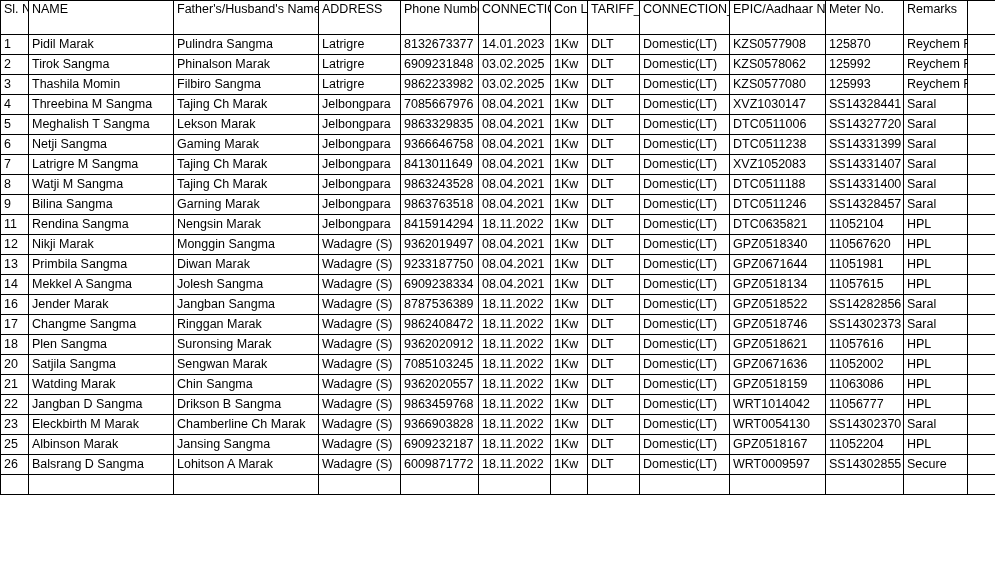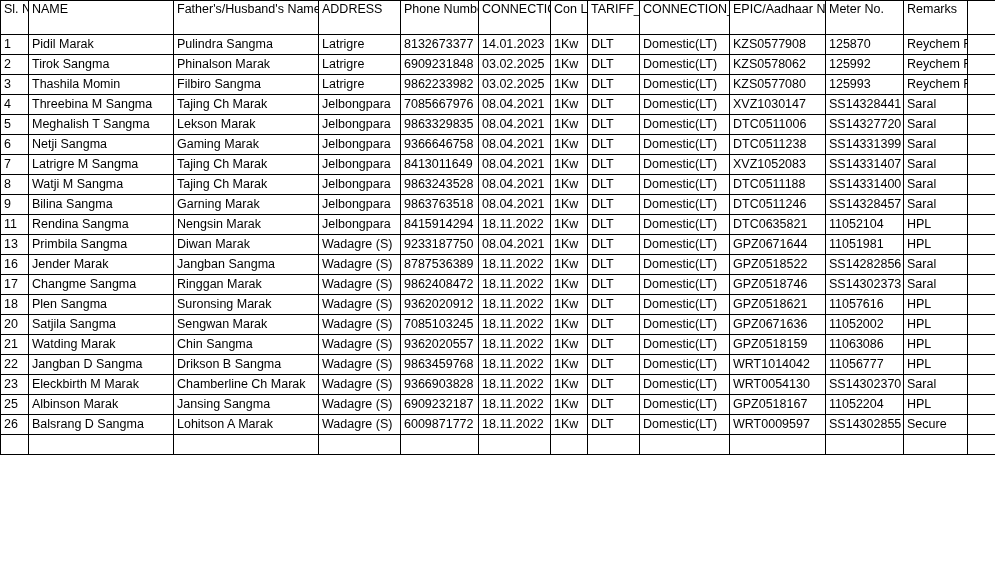--- a/index.html
+++ b/index.html
@@ -253,31 +253,61 @@
           <td>18.11.2022</td>
           <td>1Kw</td>
           <td>DLT</td>
           <td>Domestic(LT)</td>
           <td>DTC0635821</td>
           <td class="meter">11052104</td>
           <td>HPL</td>
           <td class="tail"></td>
         </tr>
         <tr>
+          <td class="sl">12</td>
+          <td>Nikji Marak</td>
+          <td>Monggin Sangma</td>
+          <td>Wadagre (S)</td>
+          <td>9362019497</td>
+          <td>08.04.2021</td>
+          <td>1Kw</td>
+          <td>DLT</td>
+          <td>Domestic(LT)</td>
+          <td>GPZ0518340</td>
+          <td class="meter">110567620</td>
+          <td>HPL</td>
+          <td class="tail"></td>
+        </tr>
+        <tr>
           <td class="sl">13</td>
           <td>Primbila Sangma</td>
           <td>Diwan Marak</td>
           <td>Wadagre (S)</td>
           <td>9233187750</td>
           <td>08.04.2021</td>
           <td>1Kw</td>
           <td>DLT</td>
           <td>Domestic(LT)</td>
           <td>GPZ0671644</td>
           <td class="meter">11051981</td>
+          <td>HPL</td>
+          <td class="tail"></td>
+        </tr>
+        <tr>
+          <td class="sl">14</td>
+          <td>Mekkel A Sangma</td>
+          <td>Jolesh Sangma</td>
+          <td>Wadagre (S)</td>
+          <td>6909238334</td>
+          <td>08.04.2021</td>
+          <td>1Kw</td>
+          <td>DLT</td>
+          <td>Domestic(LT)</td>
+          <td>GPZ0518134</td>
+          <td class="meter">11057615</td>
           <td>HPL</td>
           <td class="tail"></td>
         </tr>
         <tr>
           <td class="sl">16</td>
           <td>Jender Marak</td>
           <td>Jangban Sangma</td>
           <td>Wadagre (S)</td>
           <td>8787536389</td>
           <td>18.11.2022</td>

